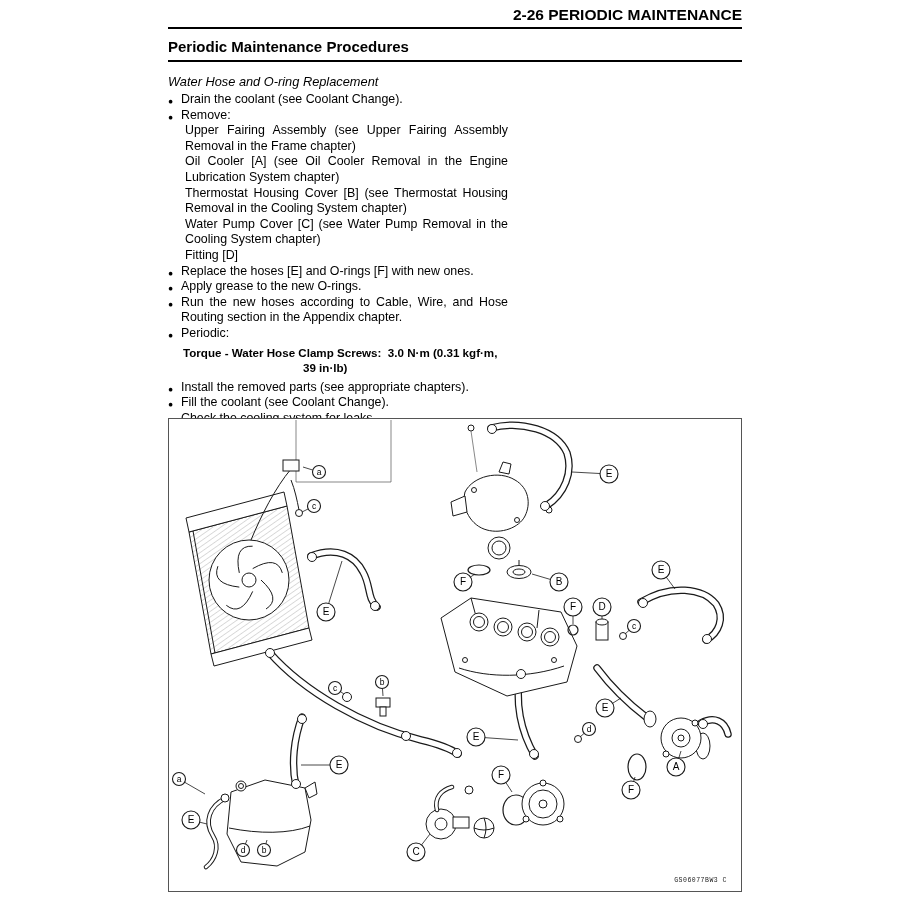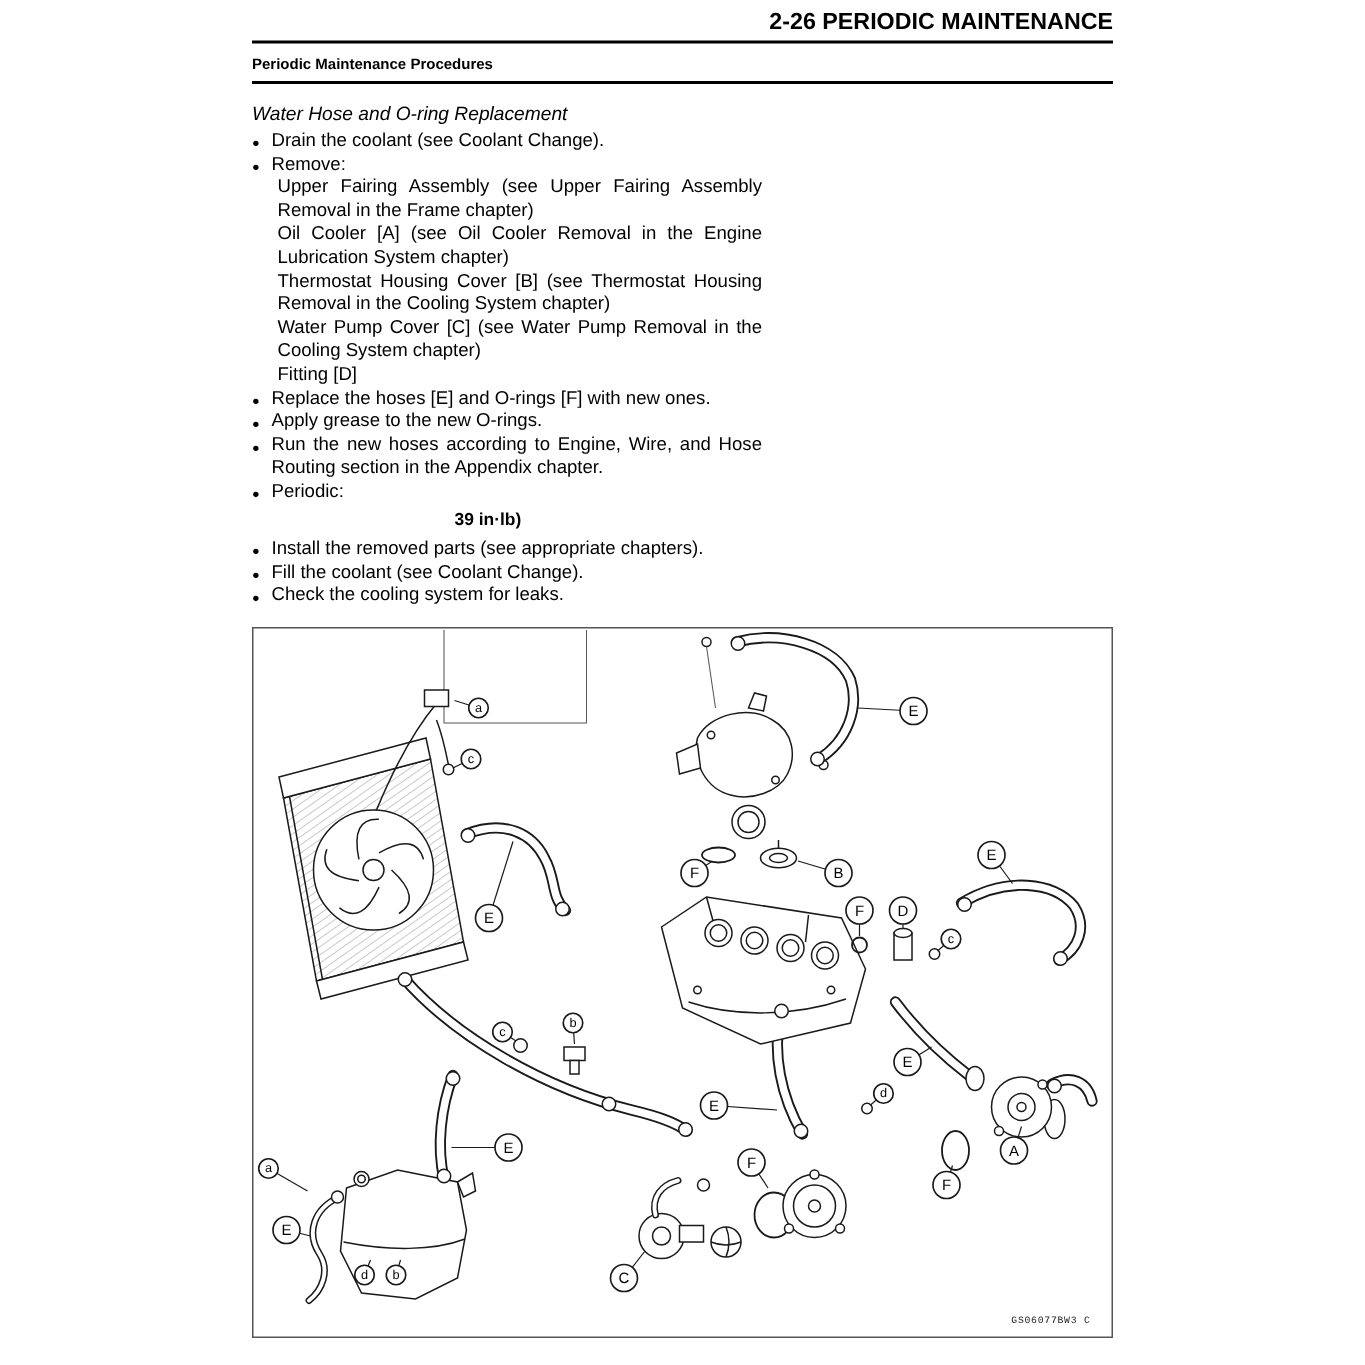--- a/index.html
+++ b/index.html
@@ -1,19 +1,19 @@
 <!DOCTYPE html>
 <html><head>
 <meta charset="utf-8">
 <style>
   html,body{margin:0;padding:0;background:#fff;}
   body{width:910px;height:910px;position:relative;font-family:"Liberation Sans",sans-serif;color:#000;overflow:hidden;}
   .content{position:absolute;left:168px;top:6px;width:574px;}
   .hdr{font-size:15.5px;font-weight:bold;padding-bottom:3px;border-bottom:2px solid #000;text-align:right;}
-  .subhdr{margin-top:9px;font-size:10px;font-weight:bold;padding-bottom:5px;border-bottom:2px solid #000;}
+  .subhdr{margin-top:9px;font-size:15px;font-weight:bold;padding-bottom:5px;border-bottom:2px solid #000;}
   .section-title{margin-top:12px;font-size:12.8px;font-weight:normal;font-style:italic;width:340px;}
   .steps{margin-top:3px;width:340px;font-size:12.4px;line-height:15.6px;}
   .step{text-align:justify;}
   .step.bullet{position:relative;padding-left:13px;}
   .step.bullet::before{content:"\25CF";position:absolute;left:0;top:2px;font-size:8.5px;}
   .step.sub{padding-left:17px;}
   .torque{font-weight:bold;font-size:11.6px;padding-left:15px;margin:3px 0 4px 0;}
   .torque div{white-space:pre;}
   .torque .torque-cont{padding-left:120px;}
   .figure{position:absolute;left:168px;top:418px;width:572px;height:472px;border:1px solid #555;background:#fff;}
@@ -45,23 +45,24 @@
   <div class="steps" id="steps">
       <div class="step bullet">Drain the coolant (see Coolant Change).</div>
       <div class="step bullet">Remove:</div>
       <div class="step sub">Upper Fairing Assembly (see Upper Fairing Assembly Removal in the Frame chapter)</div>
       <div class="step sub">Oil Cooler [A] (see Oil Cooler Removal in the Engine Lubrication System chapter)</div>
       <div class="step sub">Thermostat Housing Cover [B] (see Thermostat Housing Removal in the Cooling System chapter)</div>
       <div class="step sub">Water Pump Cover [C] (see Water Pump Removal in the Cooling System chapter)</div>
       <div class="step sub">Fitting [D]</div>
       <div class="step bullet">Replace the hoses [E] and O-rings [F] with new ones.</div>
       <div class="step bullet">Apply grease to the new O-rings.</div>
-      <div class="step bullet">Run the new hoses according to Engine, Wire, and Hose Routing section in the Appendix chapter.</div>
+      <div class="step bullet">Run the new hoses according to Cable, Wire, and Hose Routing section in the Appendix chapter.</div>
       <div class="step bullet">Periodic:</div>
       <div class="torque">
+        <div>Torque - Water Hose Clamp Screws:  3.0 N·m (0.31 kgf·m,</div>
         <div class="torque-cont">39 in·lb)</div>
       </div>
       <div class="step bullet">Install the removed parts (see appropriate chapters).</div>
       <div class="step bullet">Fill the coolant (see Coolant Change).</div>
       <div class="step bullet">Check the cooling system for leaks.</div>
     </div>
 </div>
 
 <div class="figure">
   <svg viewBox="0 0 572 470">

